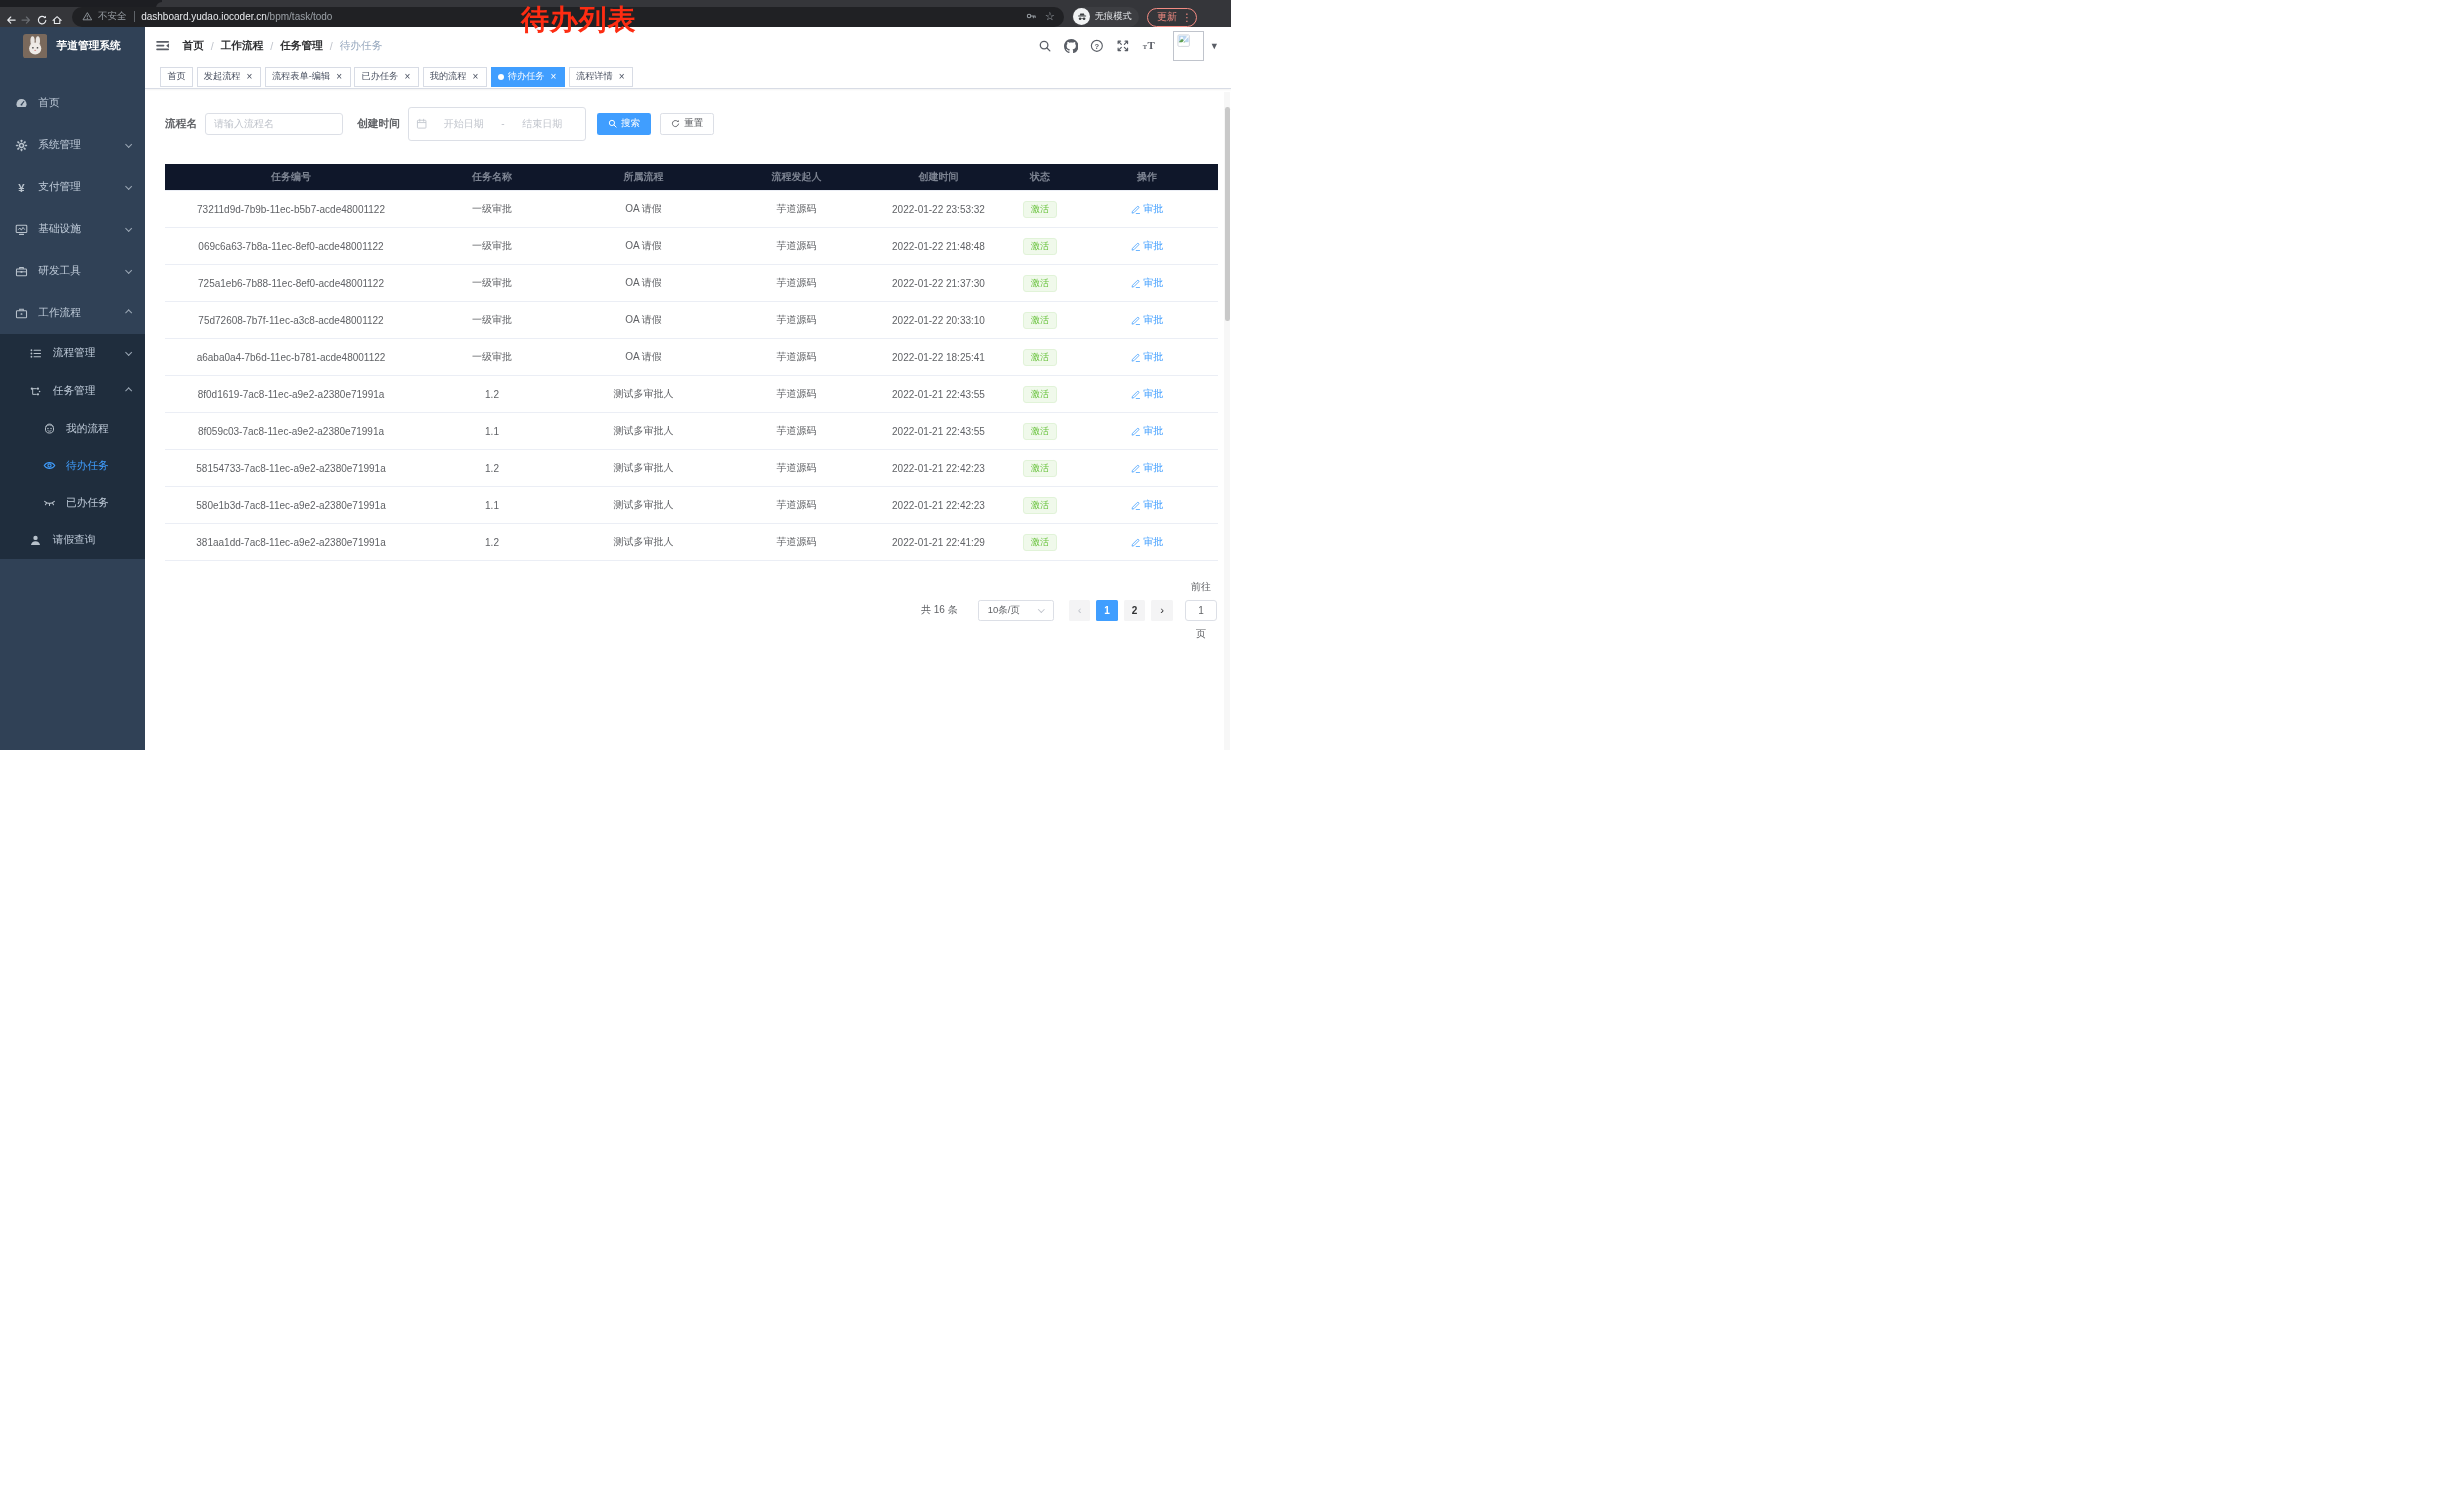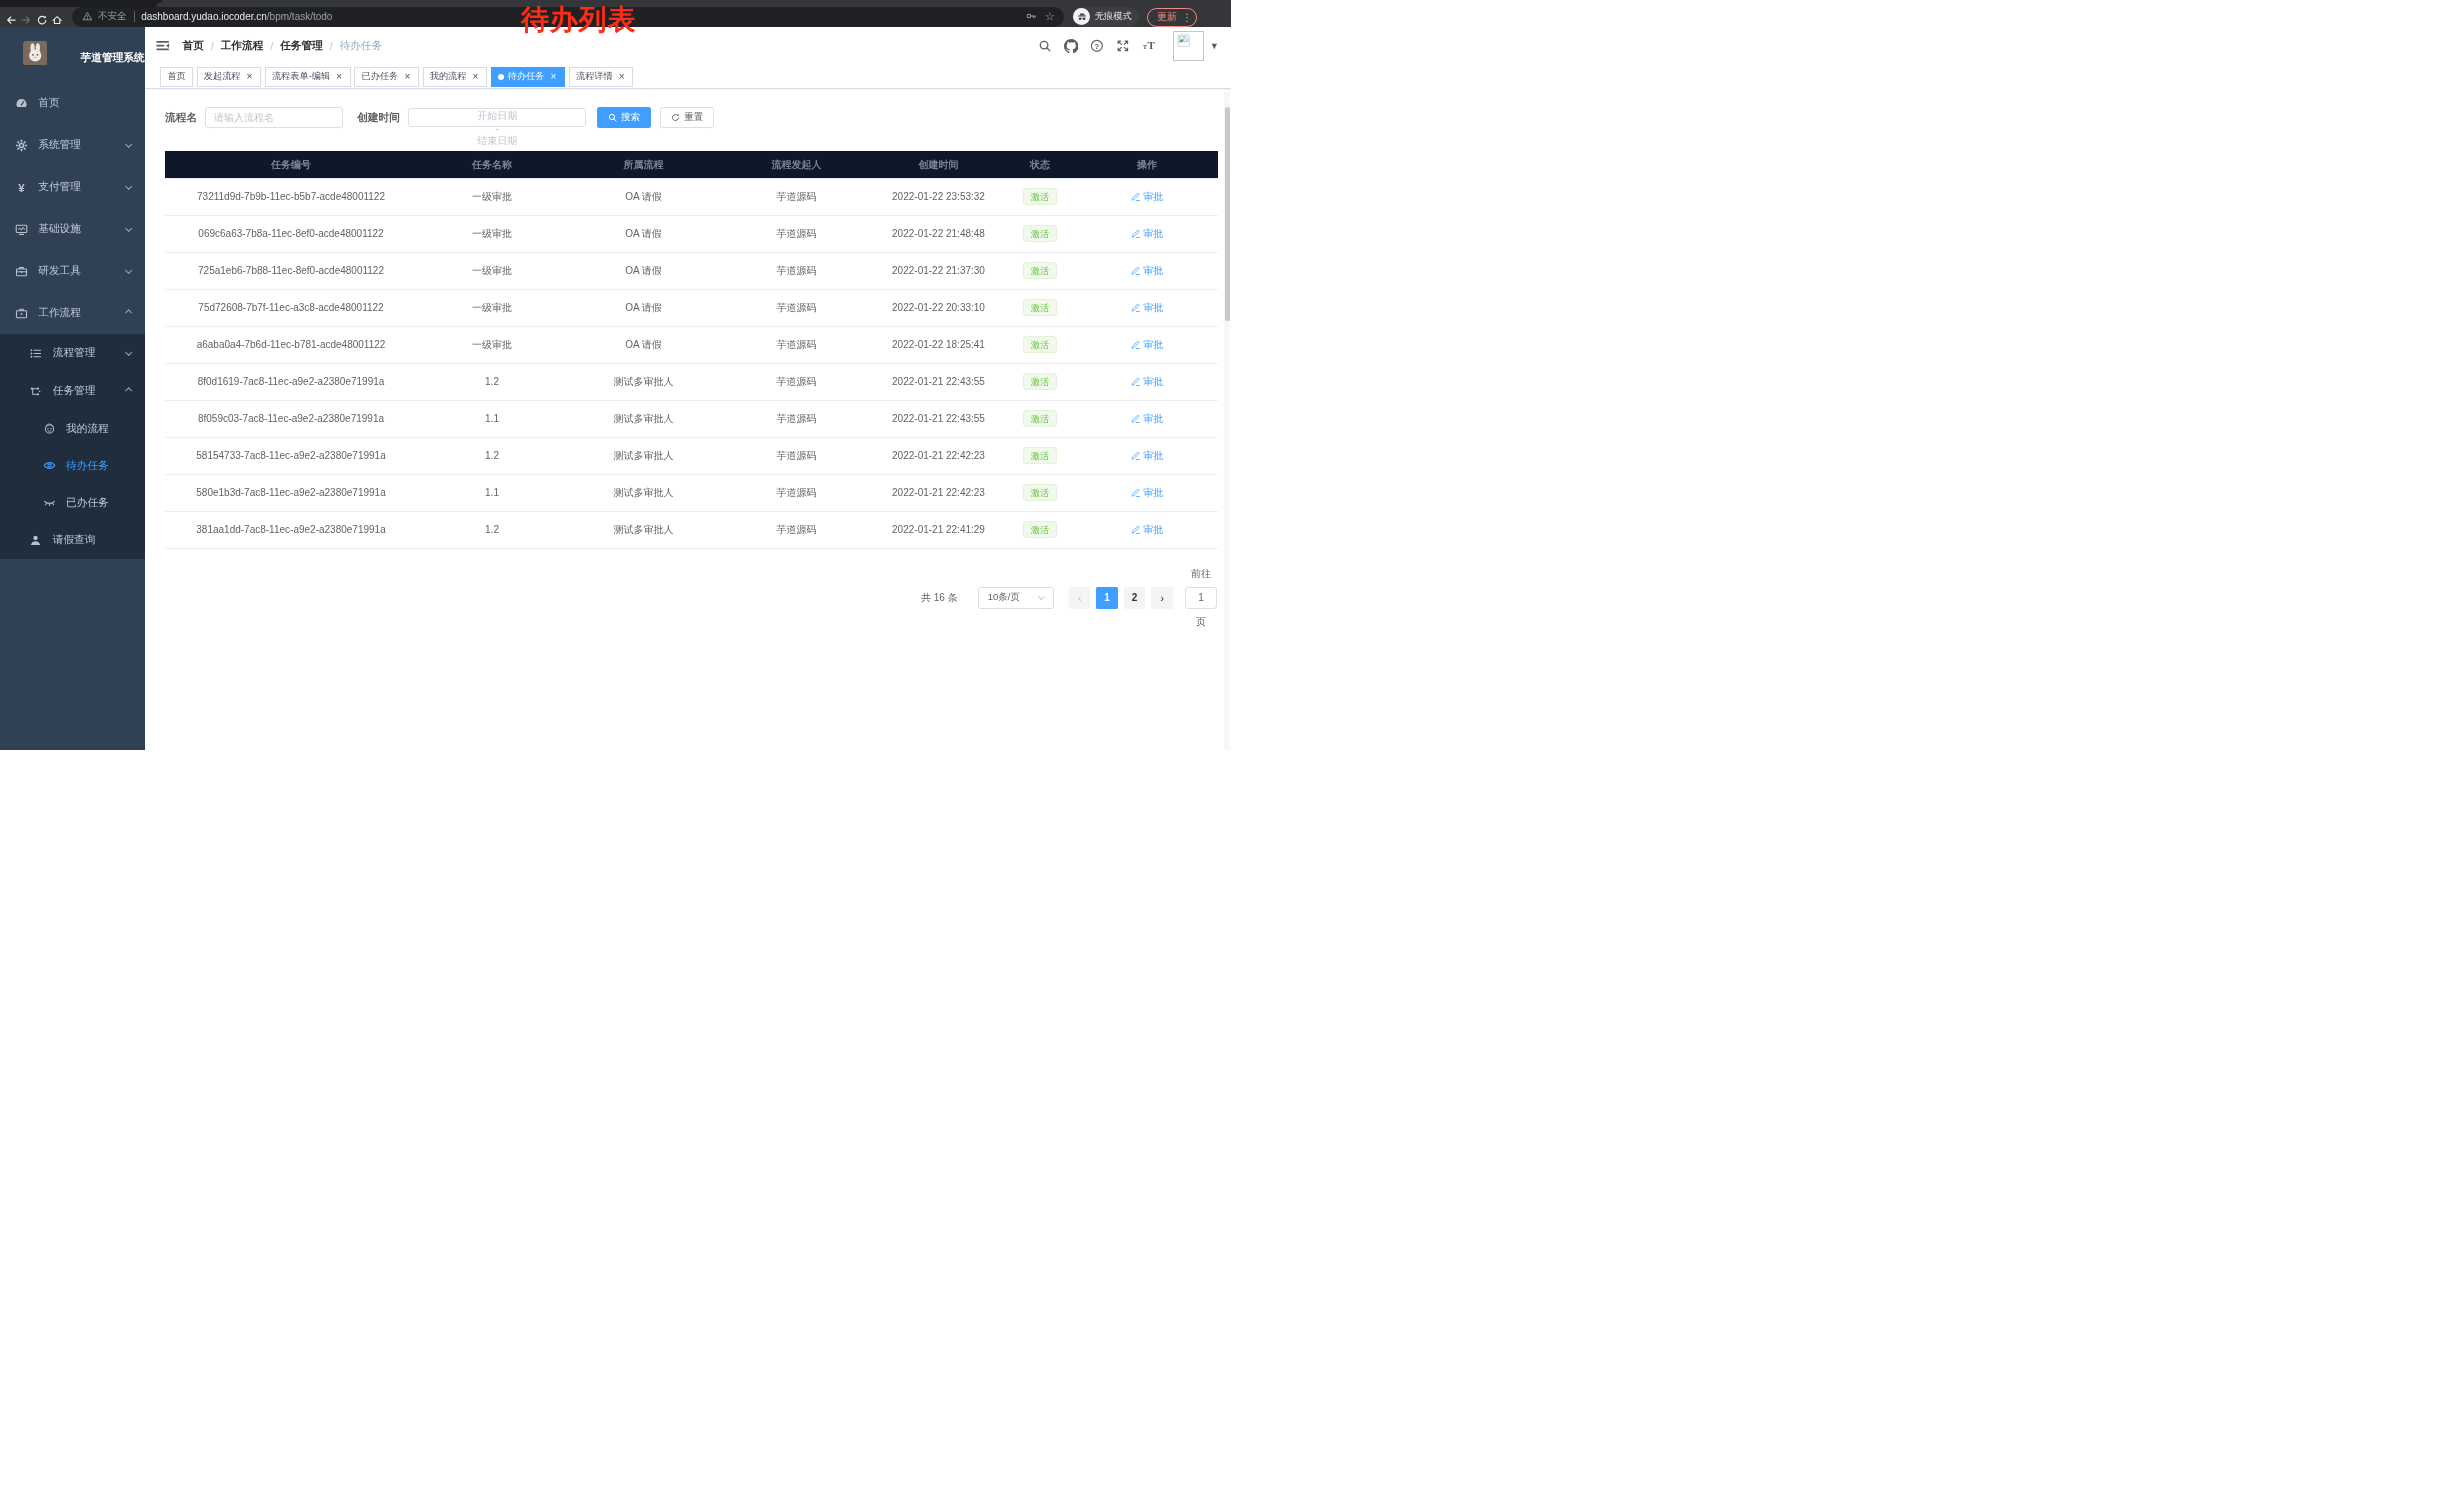--- a/index.html
+++ b/index.html
@@ -26,21 +26,21 @@
   .update { margin-left:7.6px; height:19px; border:1.1px solid #f28b82; border-radius:10px; color:#f28b82;
             display:flex; align-items:center; padding:0 3.8px 0 9.2px; font-size:10px; gap:4.6px; }
   .kebab { font-size:10.7px; line-height:1; color:#f28b82; }
 
   
   .annotation { position:absolute; left:521px; top:0.8px; z-index:50; font-size:28px; font-weight:700;
                 color:#fd2c12; letter-spacing:0.8px; pointer-events:none; }
 
   
   .sidebar { position:absolute; left:0; top:27px; bottom:0; width:145px; background:#304156; z-index:3; }
-  .logo { height:38px; display:flex; align-items:flex-end; padding-left:23px;gap:24px; }
+  .logo { height:38px; display:flex; align-items:center; padding-left:23px; }
   .logo-title { color:#fff; font-size:10.7px; font-weight:700; margin-left:9.2px; }
   .menu { margin-top:17px; }
   .m-item { display:flex; align-items:center; color:#bfcbd9; font-size:10.7px; cursor:pointer; }
   .m1 { height:42px; padding-left:14.5px; }
   .m2 { height:38px; padding-left:29px; }
   .m3 { height:37px; padding-left:43px; }
   .m-icon { width:13px; height:13px; margin-right:10.7px; flex:0 0 auto; }
   .m3 .m-icon { margin-right:10px; }
   .chev { margin-left:auto; margin-right:13.7px; width:5.3px; height:5.3px; border-right:1.1px solid #9aa7b5; border-bottom:1.1px solid #9aa7b5; }
   .chev.down { transform:rotate(45deg); }
@@ -72,22 +72,22 @@
   .tag-x { margin-left:4.6px; font-style:normal; font-size:10px; line-height:1; color:inherit; border-radius:50%; padding:0 1.5px; }
 
   .content { padding:17.5px 14.5px 0 20px; }
   .filters { display:flex; align-items:center; }
   .f-label { font-size:10.7px; font-weight:600; color:#606266; margin-right:8.4px; }
   .f-group { display:flex; align-items:center; }
   .inp { height:21.4px; border:0.8px solid #dcdfe6; border-radius:3.1px; background:#fff; font-size:10px; color:#606266;
          padding:0 7.6px; outline:none; }
   .inp::placeholder { color:#c0c4cc; }
   .name-inp { width:138px; }
-  .date-inp { width:178px; height:19px; border:0.8px solid #dcdfe6; border-radius:3.1px; display:flex; align-items:center;
-              padding:0 6.9px; margin-right:10.7px;flex-direction:column; }
+  .date-inp { width:178px; height:34px; border:0.8px solid #dcdfe6; border-radius:3.1px; display:flex; align-items:center;
+              padding:0 6.9px; margin-right:10.7px; }
   .date-ph { color:#c0c4cc; font-size:10px; flex:1; text-align:center; }
   .date-sep { color:#c0c4cc; font-size:10px; padding:0 1.5px; }
   .time-group { margin-left:13.7px; }
   .btn { height:21.4px; border-radius:2.3px; font-size:9.5px; display:inline-flex; align-items:center; justify-content:center;
          gap:3.8px; cursor:pointer; border:0.8px solid transparent; padding:0 10px; }
   .btn-primary { background:#409eff; color:#fff; }
   .btn-plain { background:#fff; border-color:#dcdfe6; color:#606266; margin-left:9.2px; }
 
   table { width:1052px; margin-top:23px; border-collapse:collapse; table-layout:fixed; }
   th { height:27px; background:#0f172a; color:#7d8492; font-size:10px; font-weight:700; text-align:center;

